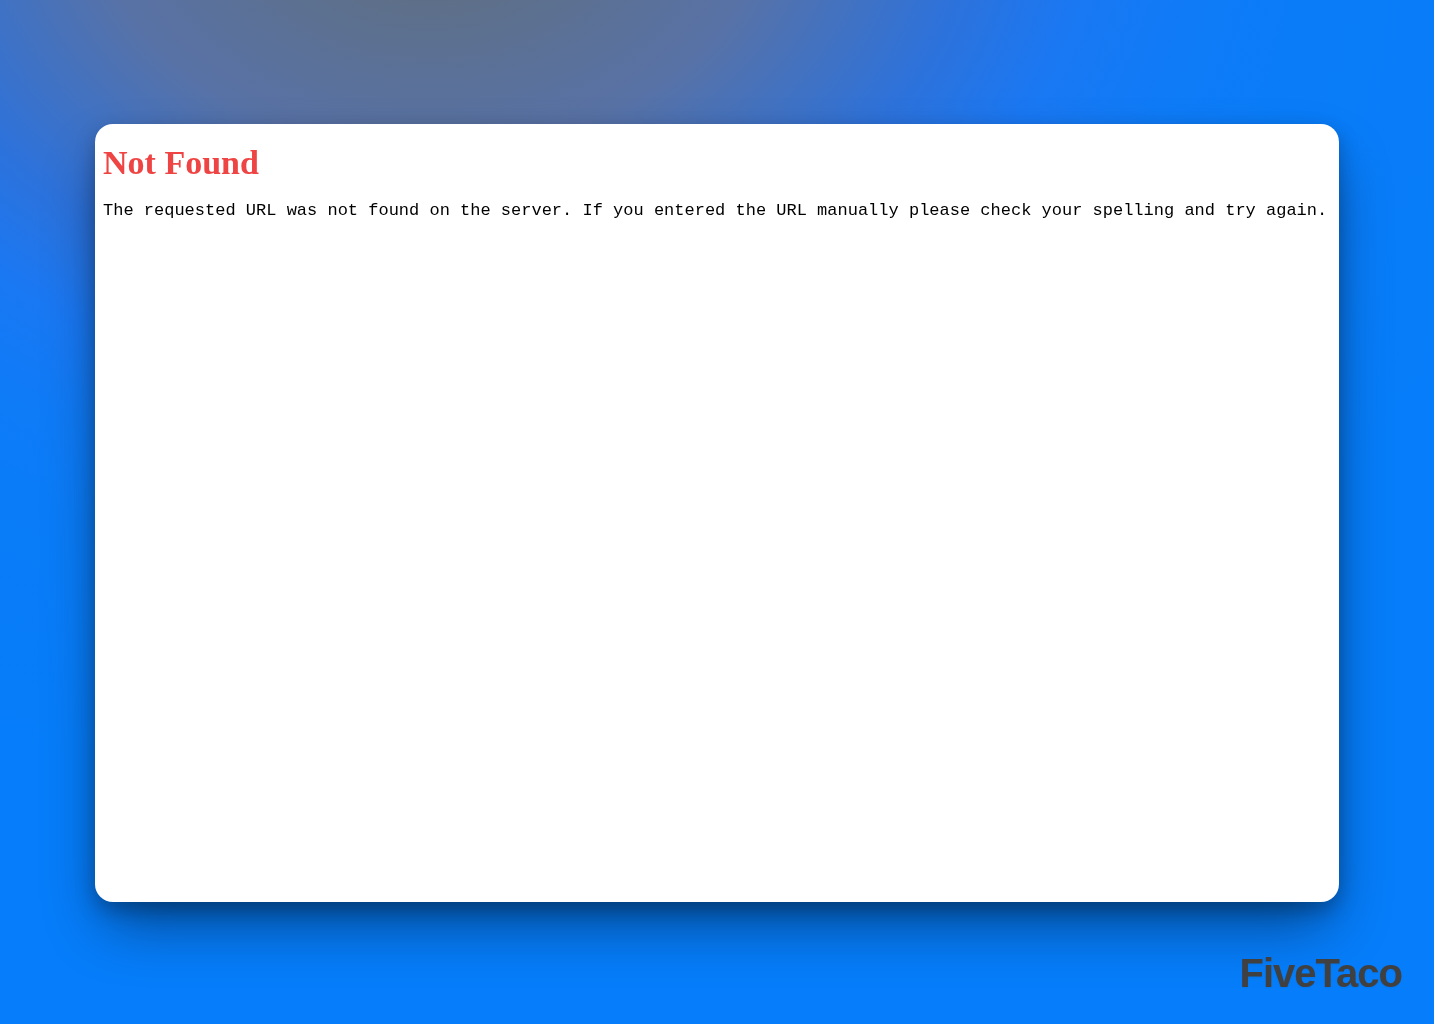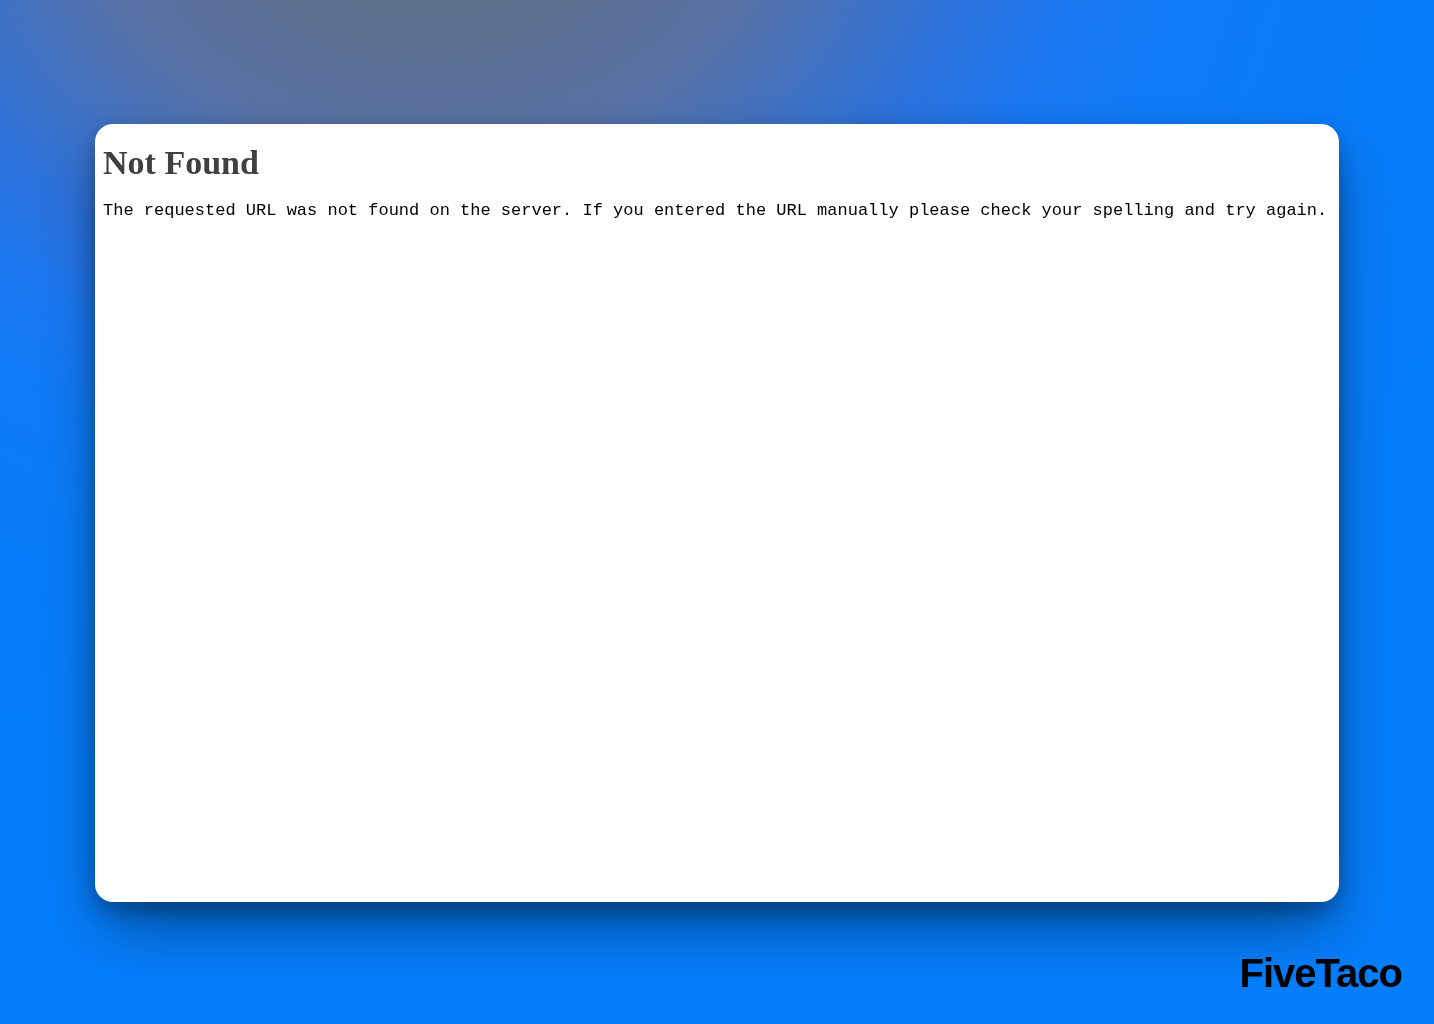--- a/index.html
+++ b/index.html
@@ -40,40 +40,40 @@
       0 30px 60px -10px rgba(0, 0, 0, 0.45),
       0 8px 20px rgba(0, 0, 0, 0.25);
     box-sizing: border-box;
     padding: 8px 8px;
   }
 
   .error-heading {
     font-family: "Times New Roman", Times, serif;
     font-weight: bold;
     font-size: 34px;
-    color: #404040;
+    color: #ef4444;
     margin: 12px 0 18px 0;
   }
 
   .error-message {
     font-family: Liberation Mono, monospace;
     font-size: 17px;
     color: #000000;
     margin: 0;
     line-height: 1.35;
   }
 
   .brand {
     position: absolute;
     right: 32px;
     bottom: 28px;
     font-family: "Segoe UI", "Helvetica Neue", Arial, sans-serif;
     font-weight: 800;
     font-size: 40px;
-    color: #000000;
+    color: #404040;
     letter-spacing: -1px;
     text-shadow: 0 1px 2px rgba(0,0,0,0.05);
     user-select: none;
   }
 </style>
 </head>
 <body>
 
 <div class="card">
   <h1 class="error-heading">Not Found</h1>

